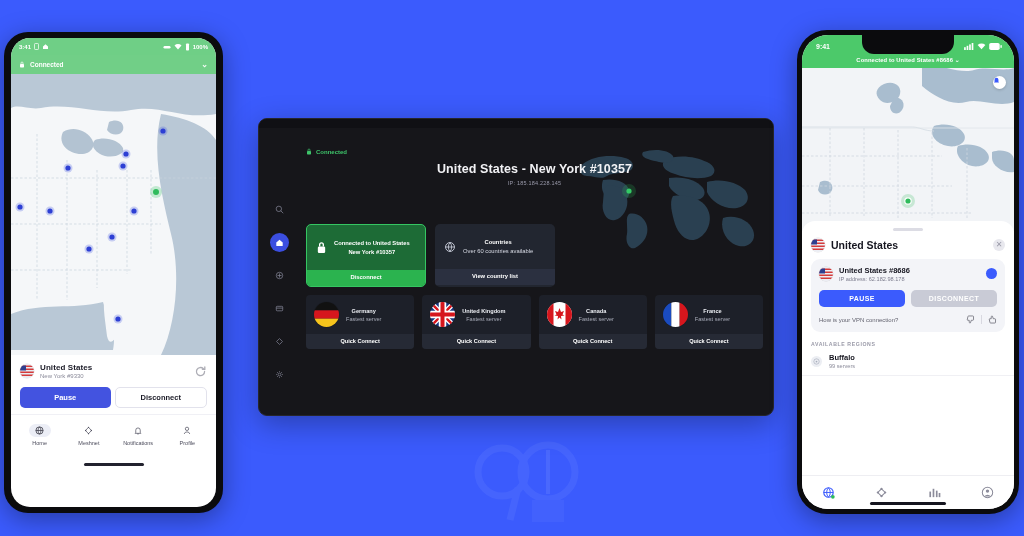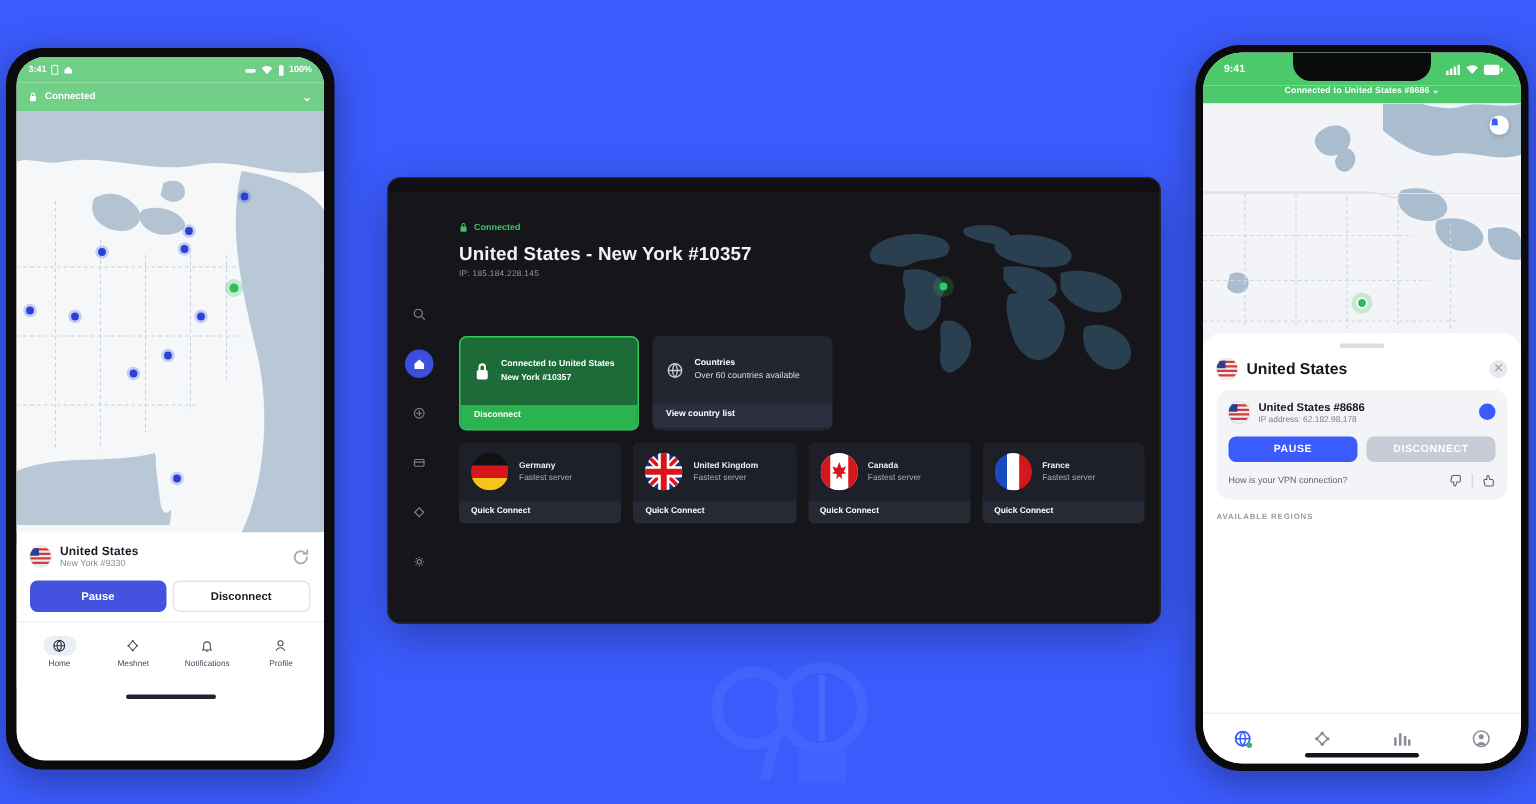--- a/index.html
+++ b/index.html
@@ -85,21 +85,21 @@
   .and-home-ind { width:60px; height:2.5px; border-radius:2px; background:#22222e; margin: 5px auto 0 auto; }
 
   
   #desktop {
     position:absolute; left:258px; top:118px; width:516px; height:298px;
     background:#16161a; border-radius: 9px; overflow:hidden;
     box-shadow: 0 8px 30px rgba(0,0,0,.3);
     border: 1px solid #26262c;
   }
   #desktop-titlebar { height: 9px; background:#101014; }
-  .dk-body { position:relative; height: 289px; }
+  .dk-body { position:relative; height: 289px; text-align: center; }
 
   .dk-worldmap { position:absolute; right: 0px; top: 12px; width: 200px; height: 118px; opacity:.95; }
 
   .dk-sidebar {
     position:absolute; left:0; top:0; width:40px; height:289px;
     display:flex; flex-direction:column; align-items:center; gap:14px; padding-top: 72px;
   }
   .dk-side-ic {
     width:19px; height:19px; border-radius:50%;
     display:flex; align-items:center; justify-content:center;
@@ -660,20 +660,32 @@
                 <path d="M4 12.5 H10.5 a1.2 1.2 0 0 0 1.2-1.2 V7 a1.2 1.2 0 0 0-1.2-1.2 H8.2 L7 2 a1.2 1.2 0 0 0-2 1 V5.8 H3 a1 1 0 0 0-1 1.2 L3 11.6 A1.2 1.2 0 0 0 4 12.5 Z" fill="none" stroke="#5a5a68" stroke-width="1.1"></path>
               </svg>
           </span>
         </div>
       </div>
 
       <div class="ip-regions-label" style="margin-left:0;">AVAILABLE REGIONS</div>
     </div>
 
     <div>
+      <div class="ip-region">
+        <span class="pin">
+          <svg width="7" height="7" viewBox="0 0 12 12">
+              <circle cx="6" cy="6" r="4.6" fill="none" stroke="#a7adbb" stroke-width="1.1"></circle>
+              <circle cx="6" cy="6" r="1.5" fill="#a7adbb"></circle>
+            </svg>
+        </span>
+        <div>
+          <div class="r1">Buffalo</div>
+          <div class="r2">99 servers</div>
+        </div>
+      </div>
     </div>
 
     <div class="ip-tabbar">
       <div class="ip-tab">
         <svg width="14" height="14" viewBox="0 0 16 16">
             <circle cx="7.4" cy="7.4" r="5.4" fill="none" stroke="#3b5bfd" stroke-width="1.3"></circle>
             <path d="M2 7.4 H12.8 M7.4 2 a8 8 0 0 1 0 10.8 a8 8 0 0 1 0-10.8" fill="none" stroke="#3b5bfd" stroke-width="1.1"></path>
             <circle cx="12.4" cy="12.4" r="2.1" fill="#2fbb5c"></circle>
           </svg>
       </div>

